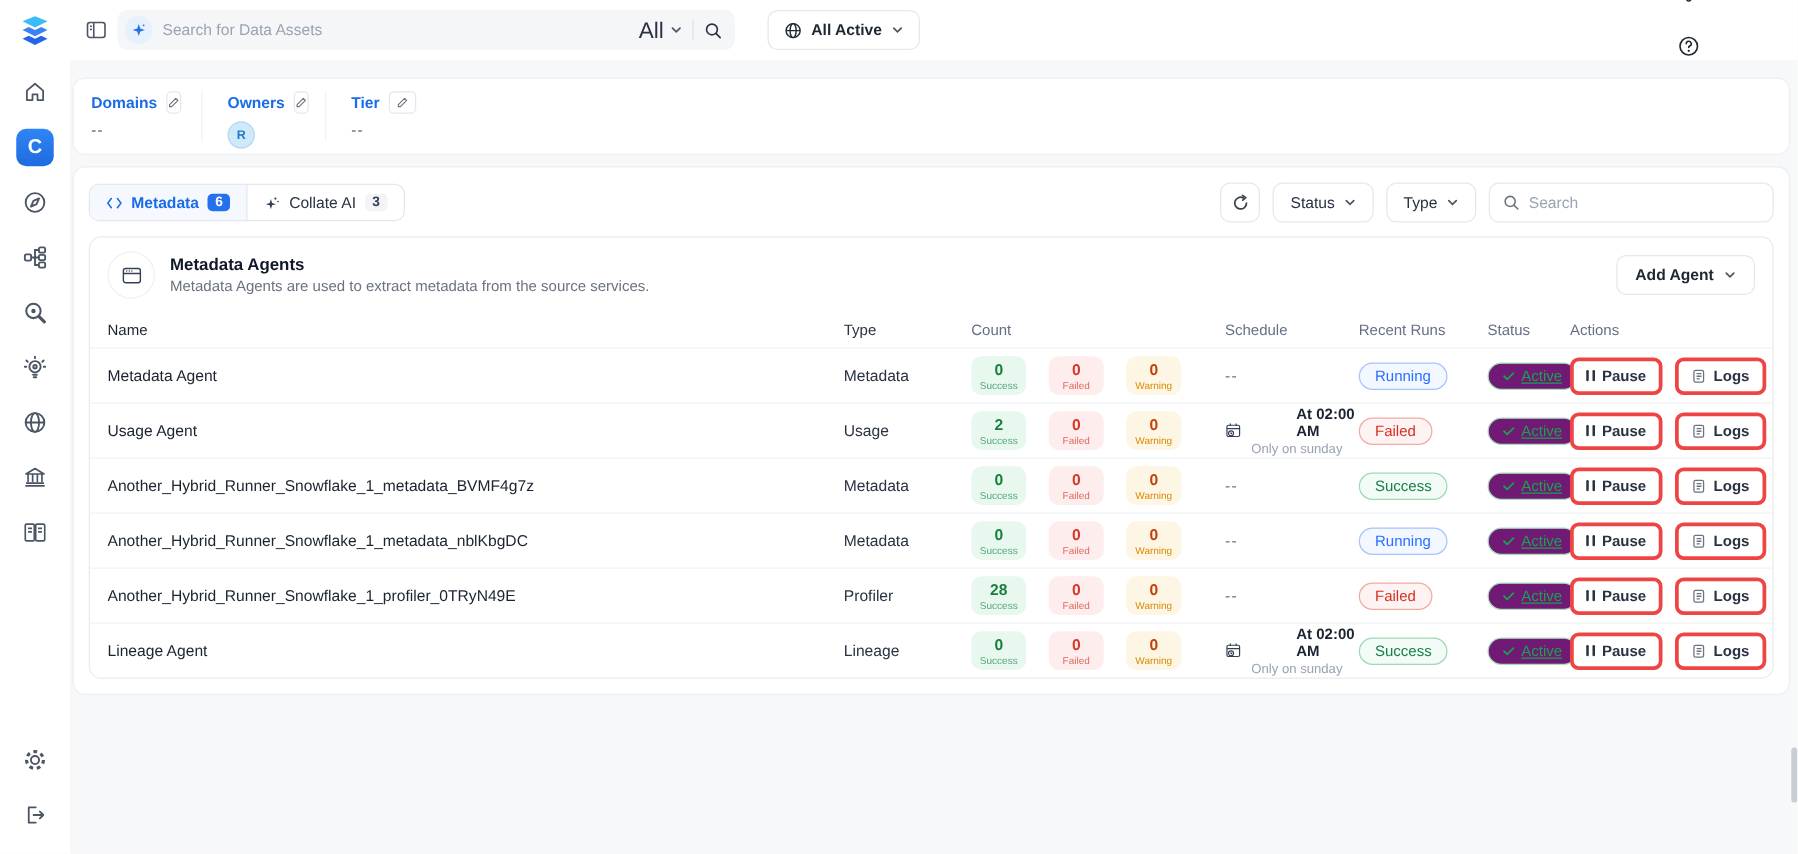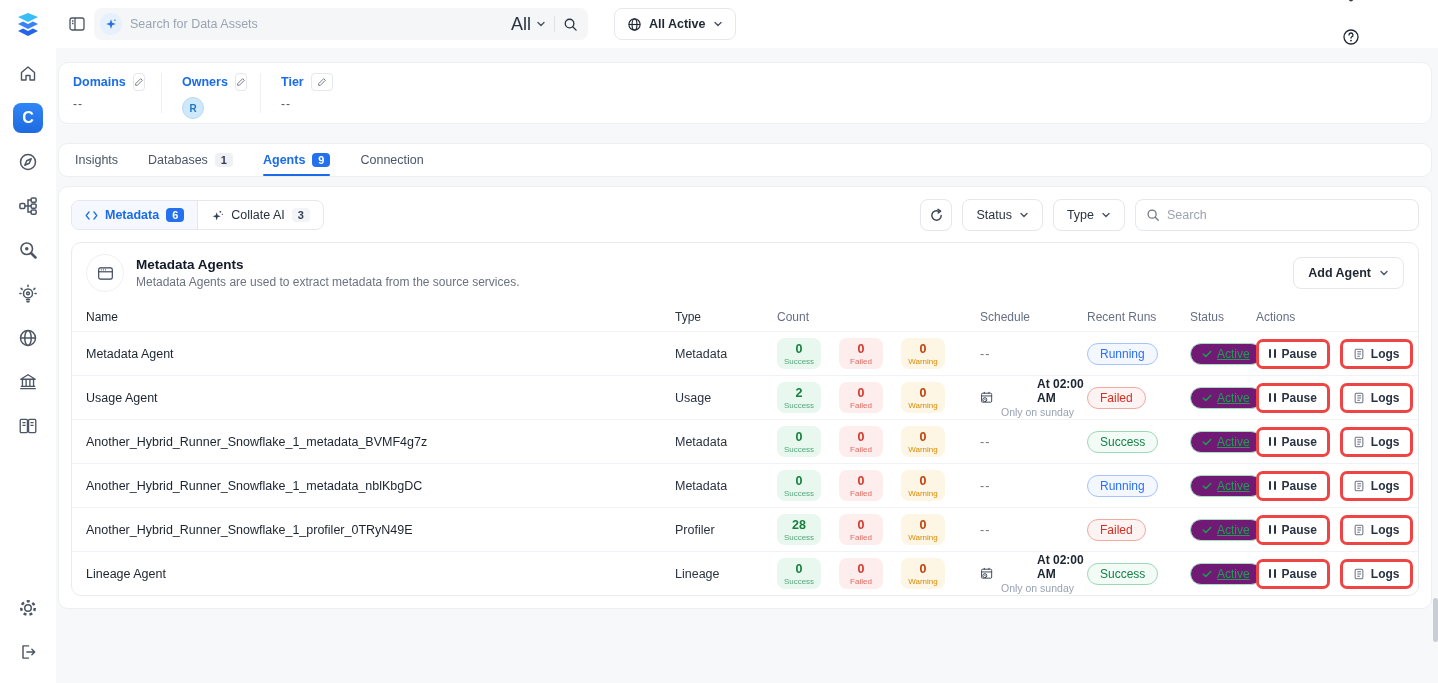--- a/index.html
+++ b/index.html
@@ -58,21 +58,21 @@
   .toolbar { display:flex; align-items:center; }
   .segmented { display:inline-flex; border:1px solid #e4e7ec; border-radius:8px; overflow:hidden; background:#fff; }
   .segment { display:flex; align-items:center; gap:7px; padding:7px 13px; cursor:pointer; font-size:12.5px; color:#2a3342; }
   .segment + .segment { border-left:1px solid #e4e7ec; }
   .segment.active { background:#f5f9ff; color:#1a6ce8; font-weight:bold; }
   .seg-badge { border-radius:4px; font-size:11px; padding:1px 6px; font-weight:bold; background:#f2f4f7; color:#344054; }
   .segment.active .seg-badge { background:#2470ed; color:#fff; }
   .toolbar-right { margin-left:auto; display:flex; align-items:center; gap:10px; }
   .sq-btn { width:32px; height:32px; border:1px solid #e4e7ec; border-radius:8px; background:#fff; display:flex; align-items:center; justify-content:center; cursor:pointer; }
   .drop-btn { height:32px; border:1px solid #e4e7ec; border-radius:8px; background:#fff; display:flex; align-items:center; gap:7px; padding:0 13px; font-size:12.5px; color:#2a3342; cursor:pointer; }
-  .tsearch { width:284px; height:32px; border:1px solid #e4e7ec; border-radius:8px; background:#fff; display:flex; align-items:center; gap:7px; padding:0 10px; }
+  .tsearch { width:228px; height:32px; border:1px solid #e4e7ec; border-radius:8px; background:#fff; display:flex; align-items:center; gap:7px; padding:0 10px; }
   .tsearch input { flex:1; border:none; outline:none; font-size:12.5px; font-family:inherit; color:#1b2430; background:transparent; }
   .tsearch input::placeholder { color:#9aa4b2; }
   
   .agents-card { margin-top:11px; border:1px solid #e9ecef; border-radius:10px; overflow:hidden; }
   .agents-header { display:flex; align-items:center; padding:11px 14px; gap:12px; }
   .icon-circle { width:38px; height:38px; border:1px solid #eef0f3; border-radius:50%; display:flex; align-items:center; justify-content:center; flex-shrink:0; }
   .panel-title { font-size:13.5px; font-weight:bold; color:#111827; margin-bottom:3px; }
   .panel-desc { font-size:12px; color:#6b7280; }
   .add-agent { margin-left:auto; height:32px; border:1px solid #e4e7ec; border-radius:8px; background:#fff; display:flex; align-items:center; gap:8px; padding:0 14px; font-size:12.5px; font-weight:bold; color:#1f2733; cursor:pointer; }
   
@@ -301,36 +301,20 @@
           <button class="edit-btn">
             <svg width="10" height="10" viewBox="0 0 12 12" fill="none" stroke="#6b7280" stroke-width="1.1" stroke-linejoin="round">
                 <path d="M2 10 L2 8 L8 2 L10 4 L4 10 Z"></path>
               </svg>
           </button>
         </div>
         <div class="sum-value">--</div>
       </div>
     </section>
 
-    <nav class="card tabs-card">
-      <div class="tab">
-        <span>Insights</span>
-      </div>
-      <div class="tab">
-        <span>Databases</span>
-        <span class="badge">1</span>
-      </div>
-      <div class="tab active">
-        <span>Agents</span>
-        <span class="badge">9</span>
-      </div>
-      <div class="tab">
-        <span>Connection</span>
-      </div>
-    </nav>
 
     <section class="card main-card">
       <div class="toolbar">
         <div class="segmented">
           <div class="segment active">
             <svg width="13" height="11" viewBox="0 0 16 12" fill="none" stroke="#1a6ce8" stroke-width="1.6" stroke-linecap="round" stroke-linejoin="round">
                 <path d="M5 1.5 L1.5 6 L5 10.5 M11 1.5 L14.5 6 L11 10.5"></path>
               </svg>
             <span>Metadata</span>
             <span class="seg-badge">6</span>

